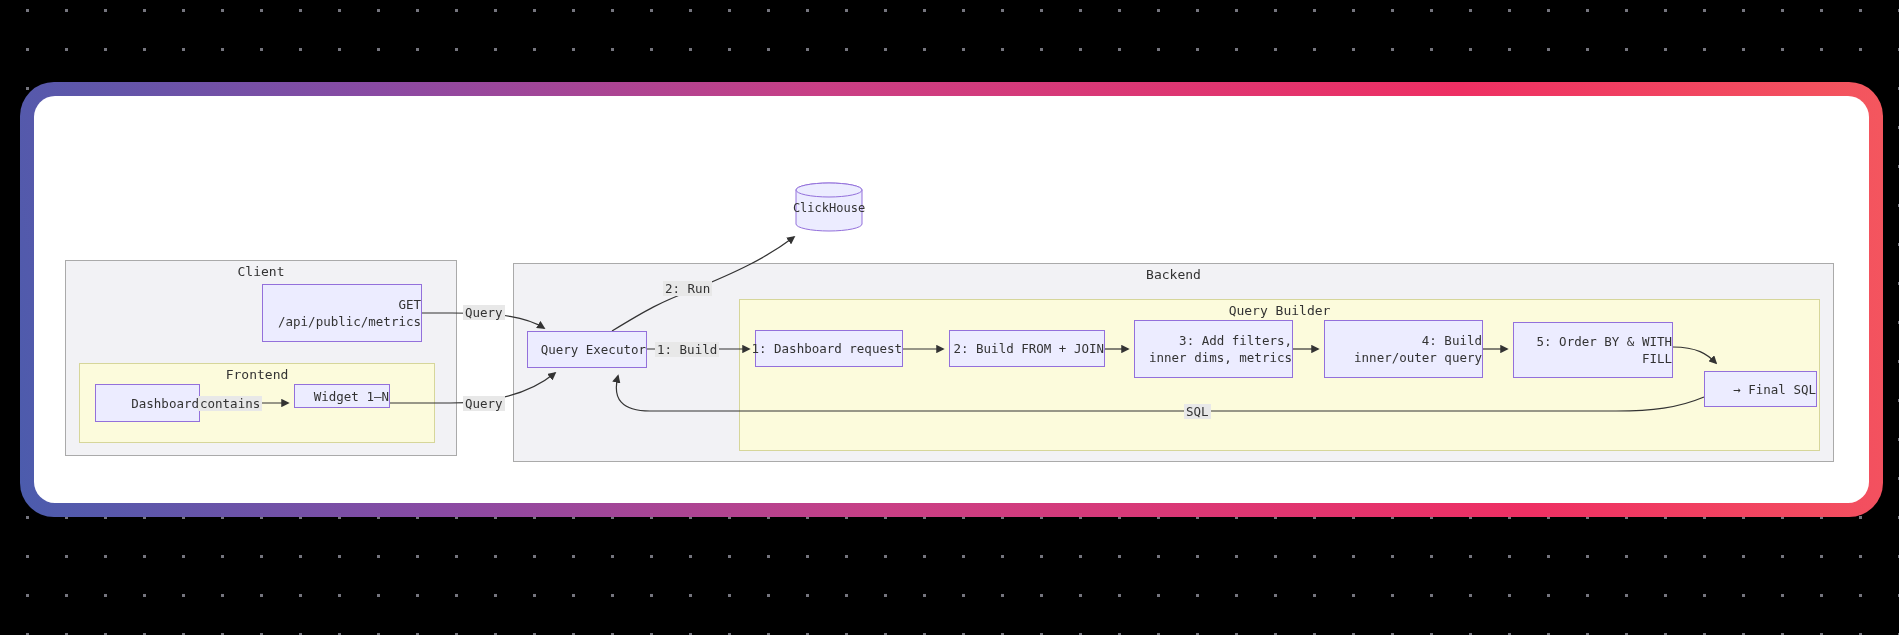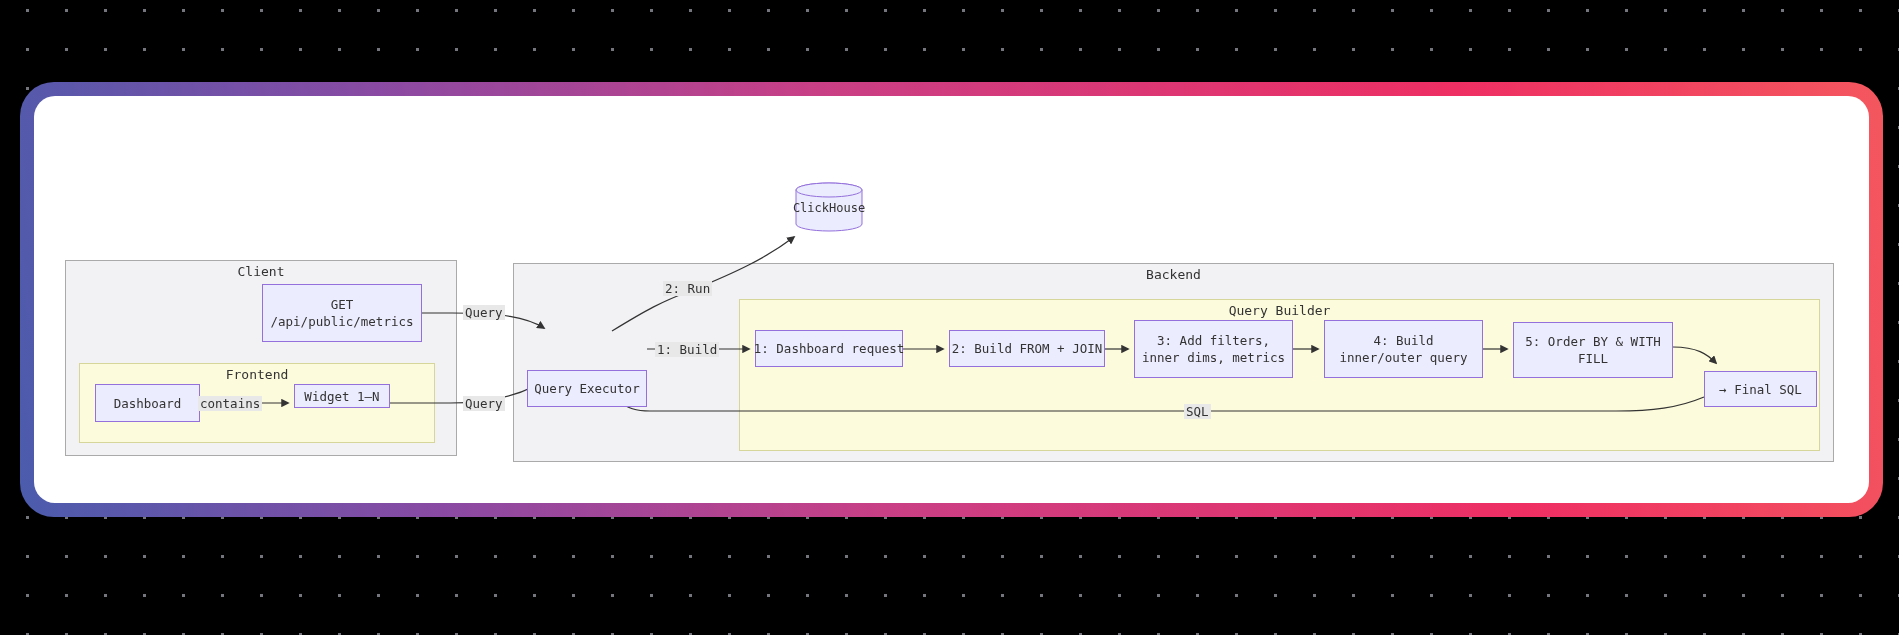--- a/index.html
+++ b/index.html
@@ -31,21 +31,21 @@
   }
   .cluster-label {
     position:absolute; left:0; right:0; top:3px; text-align:center;
     font-size:13px; color:var(--text,#333333); white-space:nowrap;
   }
   .node {
     position:absolute; box-sizing:border-box;
     background:var(--node_fill,#ECECFF);
     border:1px solid var(--node_border,#9370DB);
     color:var(--text,#333333); font-size:12.5px; line-height:17px;
-    display:flex; flex-direction:column; align-items:center; justify-content:center;
+    display:flex; flex-direction:column; align-items:flex-end; justify-content:center;
     text-align:center; white-space:nowrap;
   }
   .edge-label {
     position:absolute; background:var(--edge_label_bg,#e8e8e8);
     color:var(--text,#333333); font-size:12.5px; line-height:15px;
     padding:0 2px; white-space:nowrap;
   }
   svg.overlay { position:absolute; left:0; top:0; }
   svg.overlay path.edge { fill:none; stroke:var(--edge,#333333); stroke-width:1.2; }
   .ch-label { position:absolute; text-align:center; font-size:12px; color:var(--text,#333333); }
@@ -106,21 +106,21 @@
 
   <div class="node" style="left:262px;top:284px;width:160px;height:58px;">
     <div>GET</div>
     <div>/api/public/metrics</div>
   </div>
 
   <div class="node" style="left:95px;top:384px;width:105px;height:38px;">Dashboard</div>
 
   <div class="node" style="left:294px;top:384px;width:96px;height:24px;">Widget 1–N</div>
 
-  <div class="node" style="left:527px;top:331px;width:120px;height:37px;margin-top:39px;">Query Executor</div>
+  <div class="node" style="left:527px;top:331px;width:120px;height:37px;">Query Executor</div>
 
   <div class="node" style="left:755px;top:330px;width:148px;height:37px;">1: Dashboard request</div>
 
   <div class="node" style="left:949px;top:330px;width:156px;height:37px;">2: Build FROM + JOIN</div>
 
   <div class="node" style="left:1134px;top:320px;width:159px;height:58px;">
     <div>3: Add filters,</div>
     <div>inner dims, metrics</div>
   </div>
 

